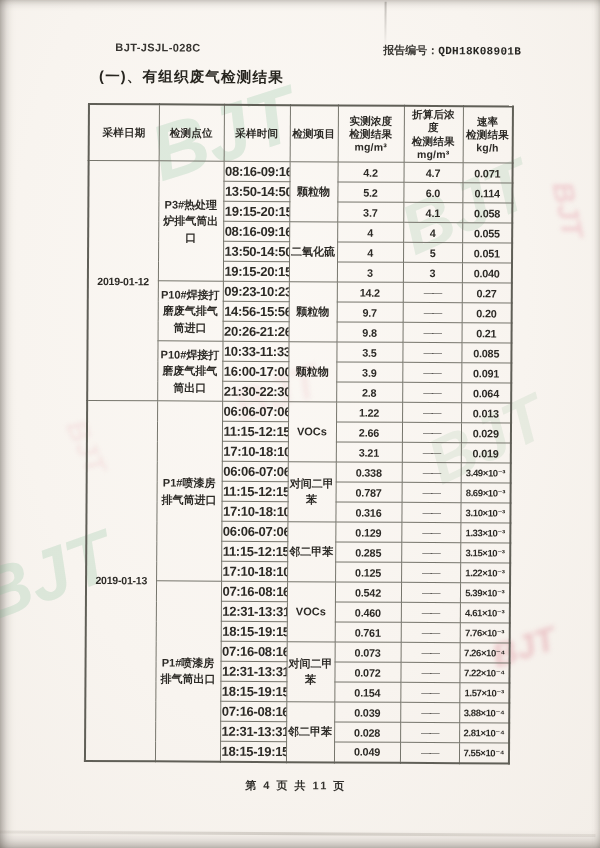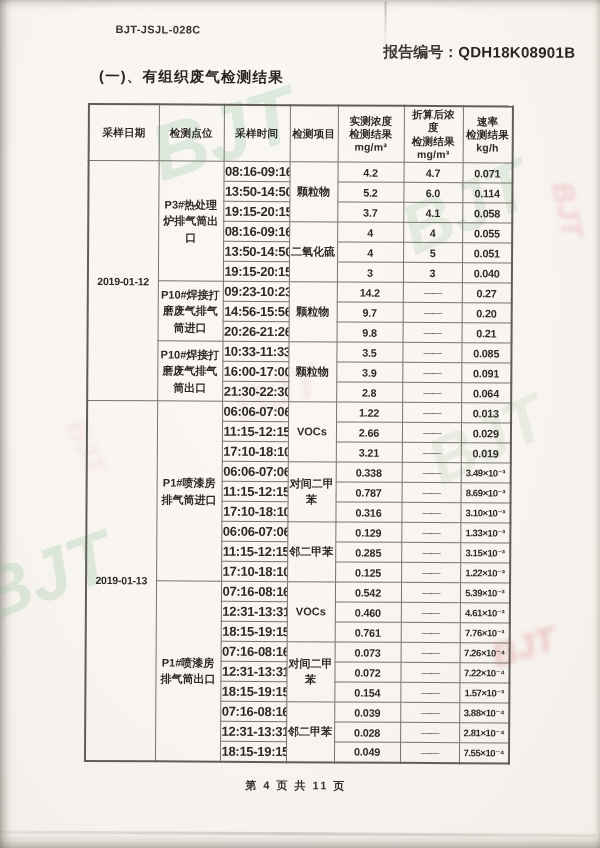--- a/index.html
+++ b/index.html
@@ -19,26 +19,26 @@
       inset 0 -12px 14px -9px rgba(70,62,55,.45);
   }
   .content{
     position:absolute;inset:0;
     transform:rotate(0.35deg);
     transform-origin:100px 100px;
     color:#2f2d2a;
   }
   
   .doc-code{
-    position:absolute;left:115px;top:23px;
+    position:absolute;left:115px;top:41px;
     font-size:11px;font-weight:700;letter-spacing:.4px;color:#363430;
   }
   .report-line{
     position:absolute;left:383px;top:41px;
-    font-size:15px;font-weight:700;color:#3b3935;white-space:nowrap;
+    font-size:11px;font-weight:700;color:#3b3935;white-space:nowrap;font-family:Liberation Mono, monospace;
   }
   .report-line .no{color:#262522;letter-spacing:.3px;}
   .page-title{
     position:absolute;left:99px;top:67px;
     font-size:14.5px;font-weight:700;letter-spacing:1.2px;color:#27251f;
   }
   
   .tbl-wrap{position:absolute;left:88px;top:103px;z-index:2;}
   table.results{
     border-collapse:collapse;table-layout:fixed;width:424px;

